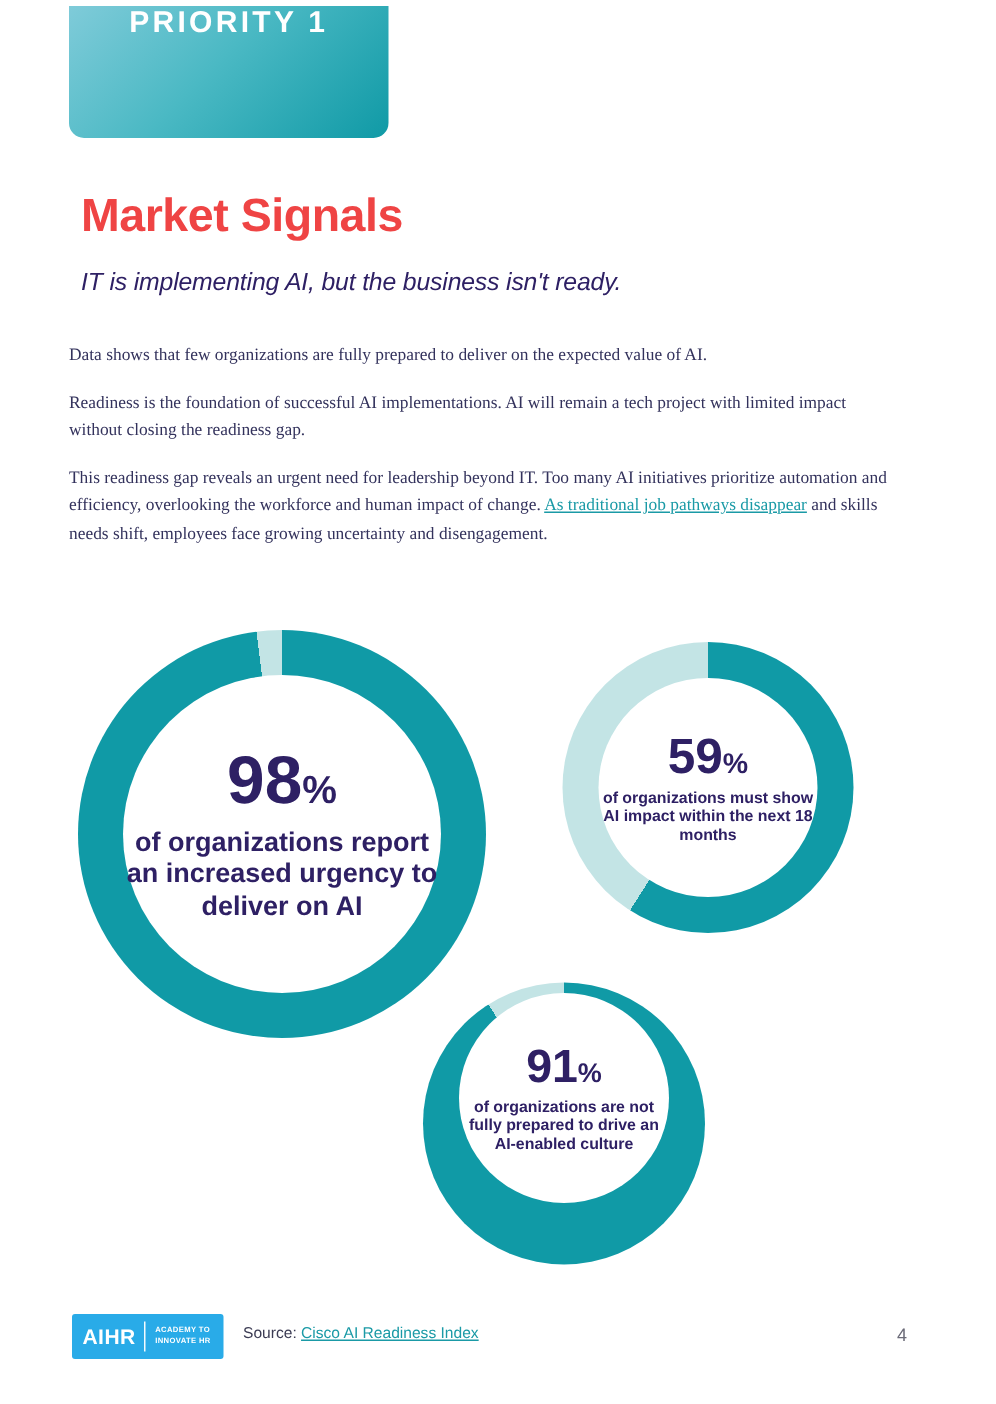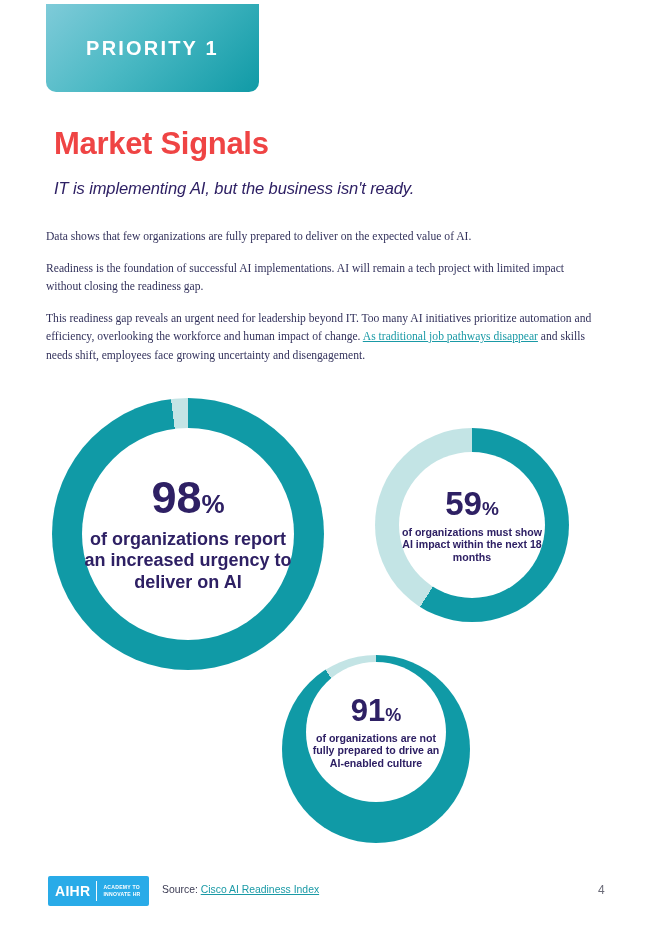--- a/index.html
+++ b/index.html
@@ -25,21 +25,21 @@
   
   .badge {
     position: absolute;
     left: 46px;
     top: 4px;
     width: 213px;
     height: 88px;
     border-radius: 0 0 10px 10px;
     background: linear-gradient(135deg, #7fcbd9 0%, #4bb9c4 45%, #109aa6 100%);
     display: flex;
-    align-items: center;
+    align-items: flex-start;
     justify-content: center;
   }
   .badge-label {
     color: #ffffff;
     font-size: 20px;
     font-weight: bold;
     letter-spacing: 2.2px;
   }
 
   
@@ -107,21 +107,21 @@
   }
   .caption {
     color: #2e2064;
     font-weight: bold;
     line-height: 1.18;
   }
 
   
   #donut-98 {
     left: 52px;
-    top: 398px;
+    top: 420px;
     width: 272px;
     height: 272px;
     background: conic-gradient(from 0deg,
         #109aa6 0deg 358.0deg,
         #c3e4e5 358.0deg 360deg);
   }
   #donut-98 .gap-patch {
     position: absolute;
     left: 0; top: 0; right: 0; bottom: 0;
     border-radius: 50%;

